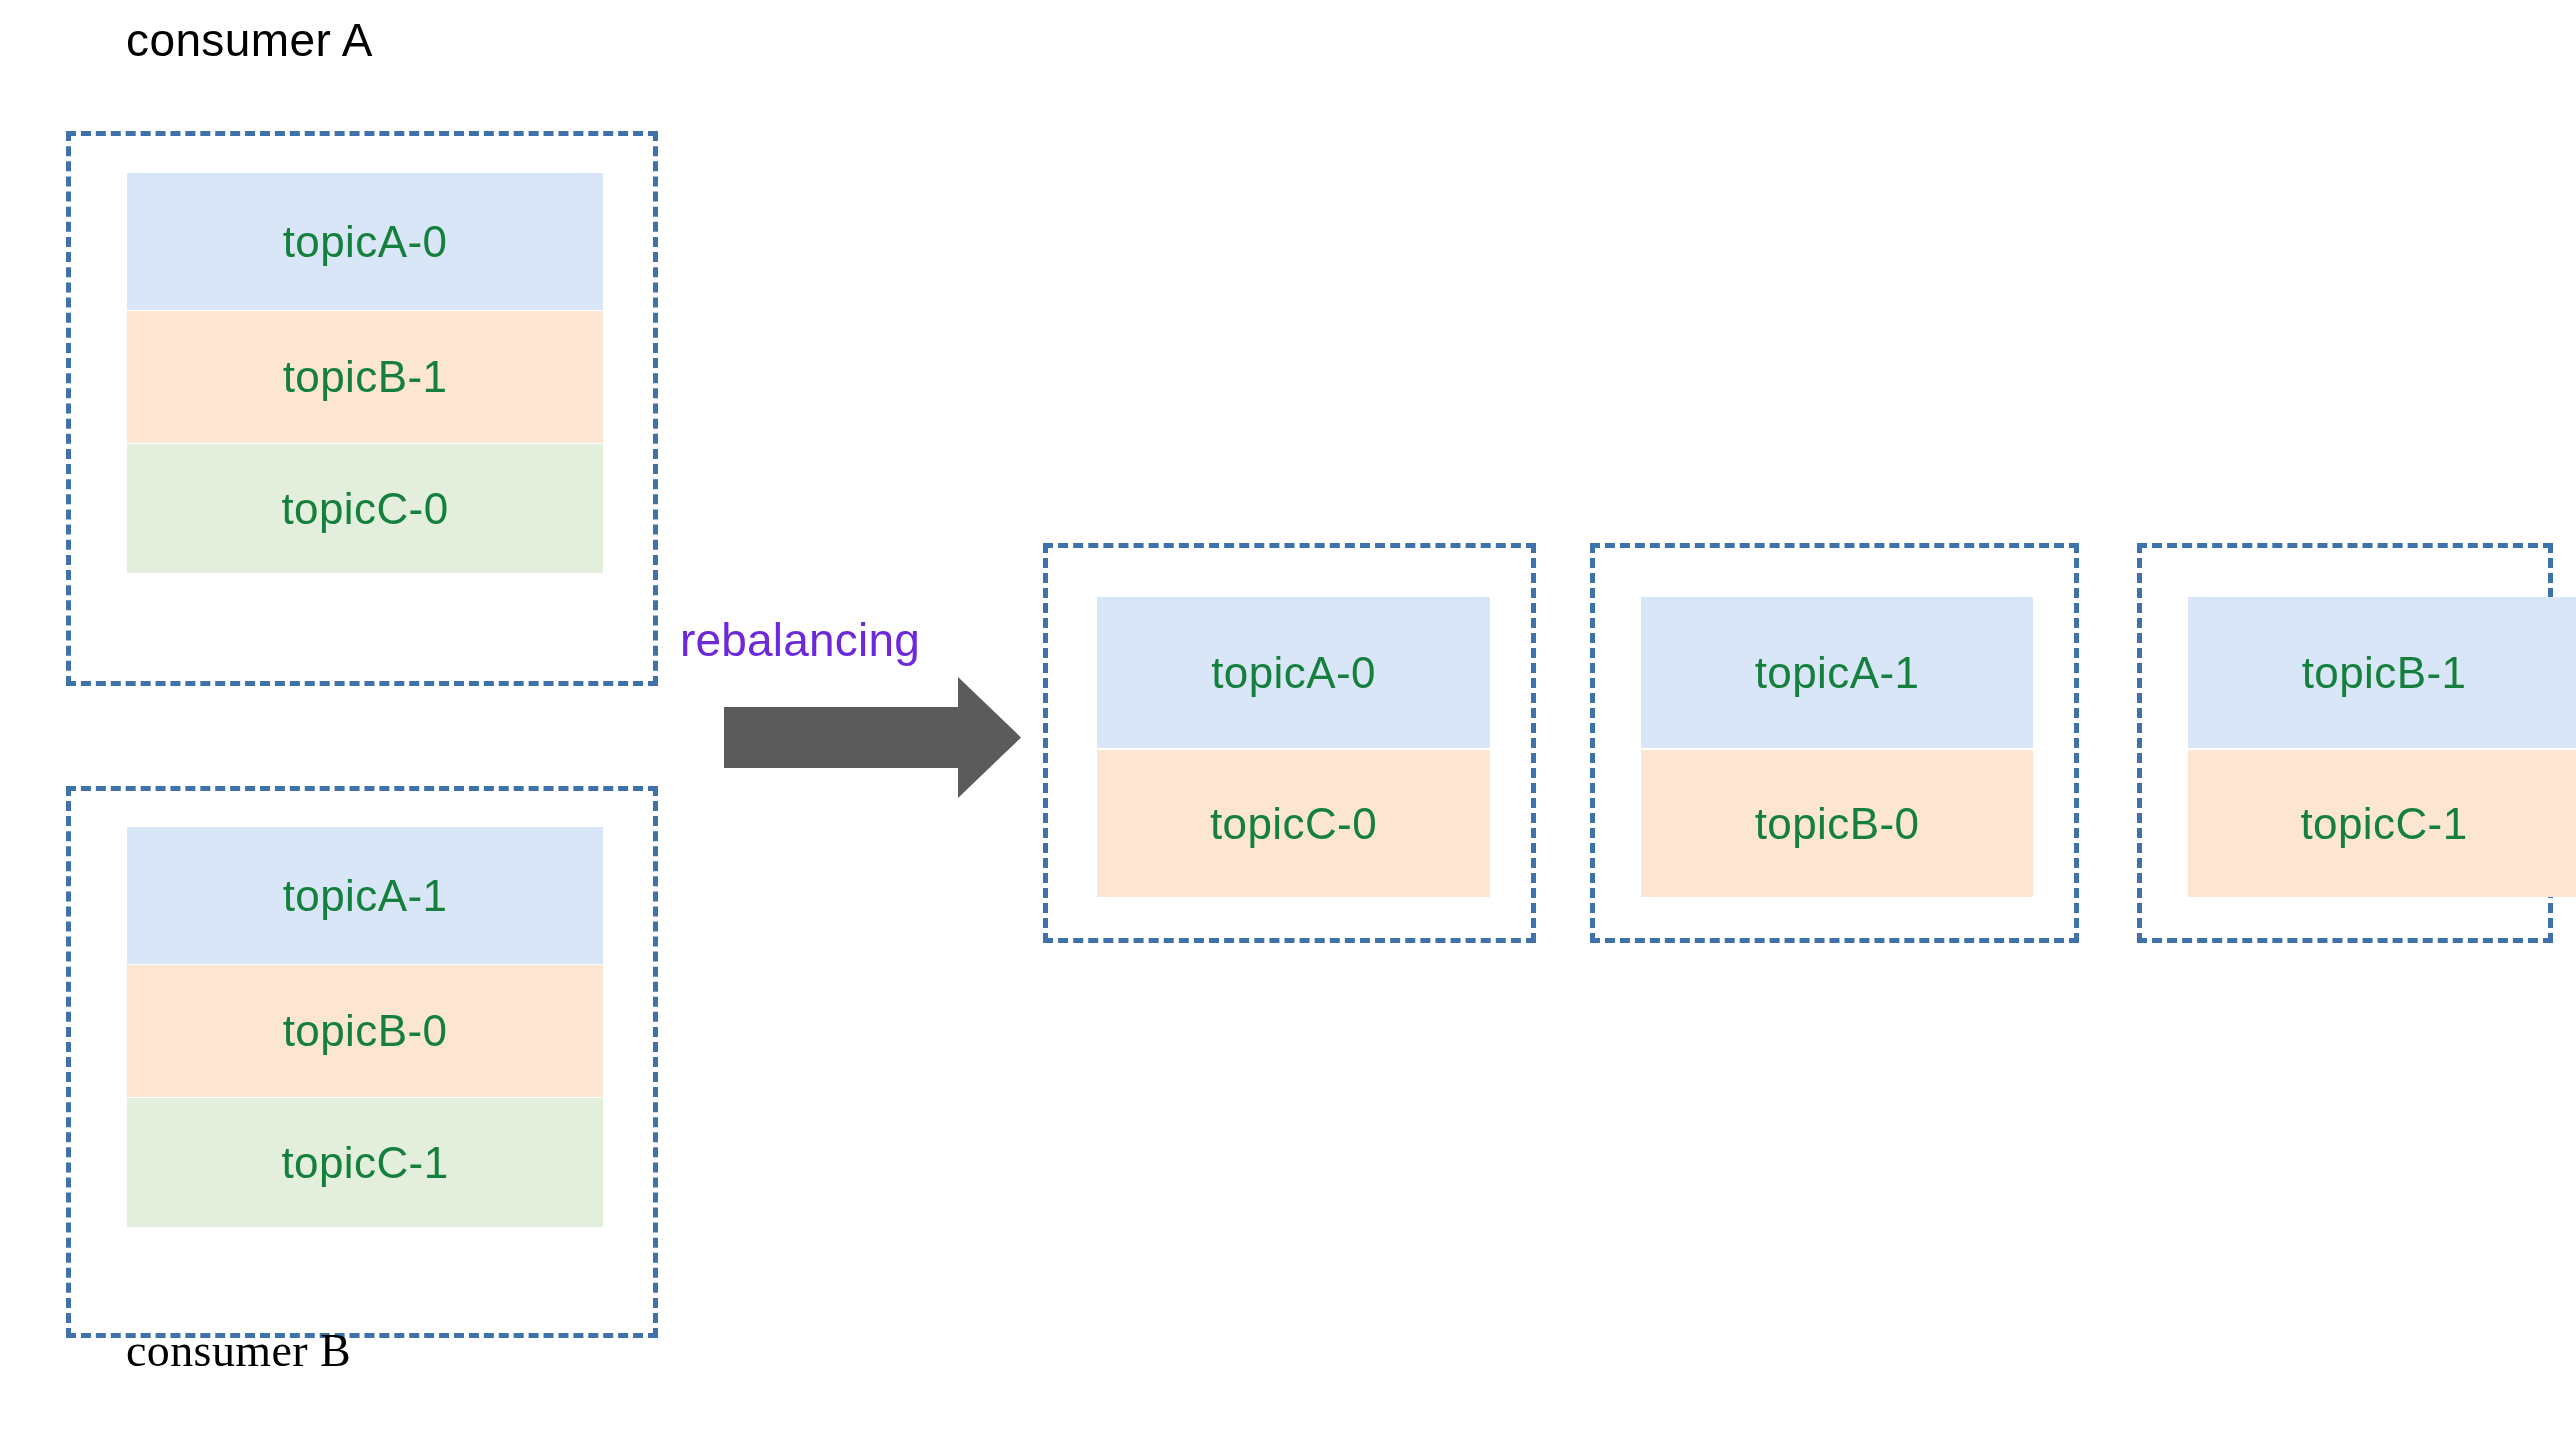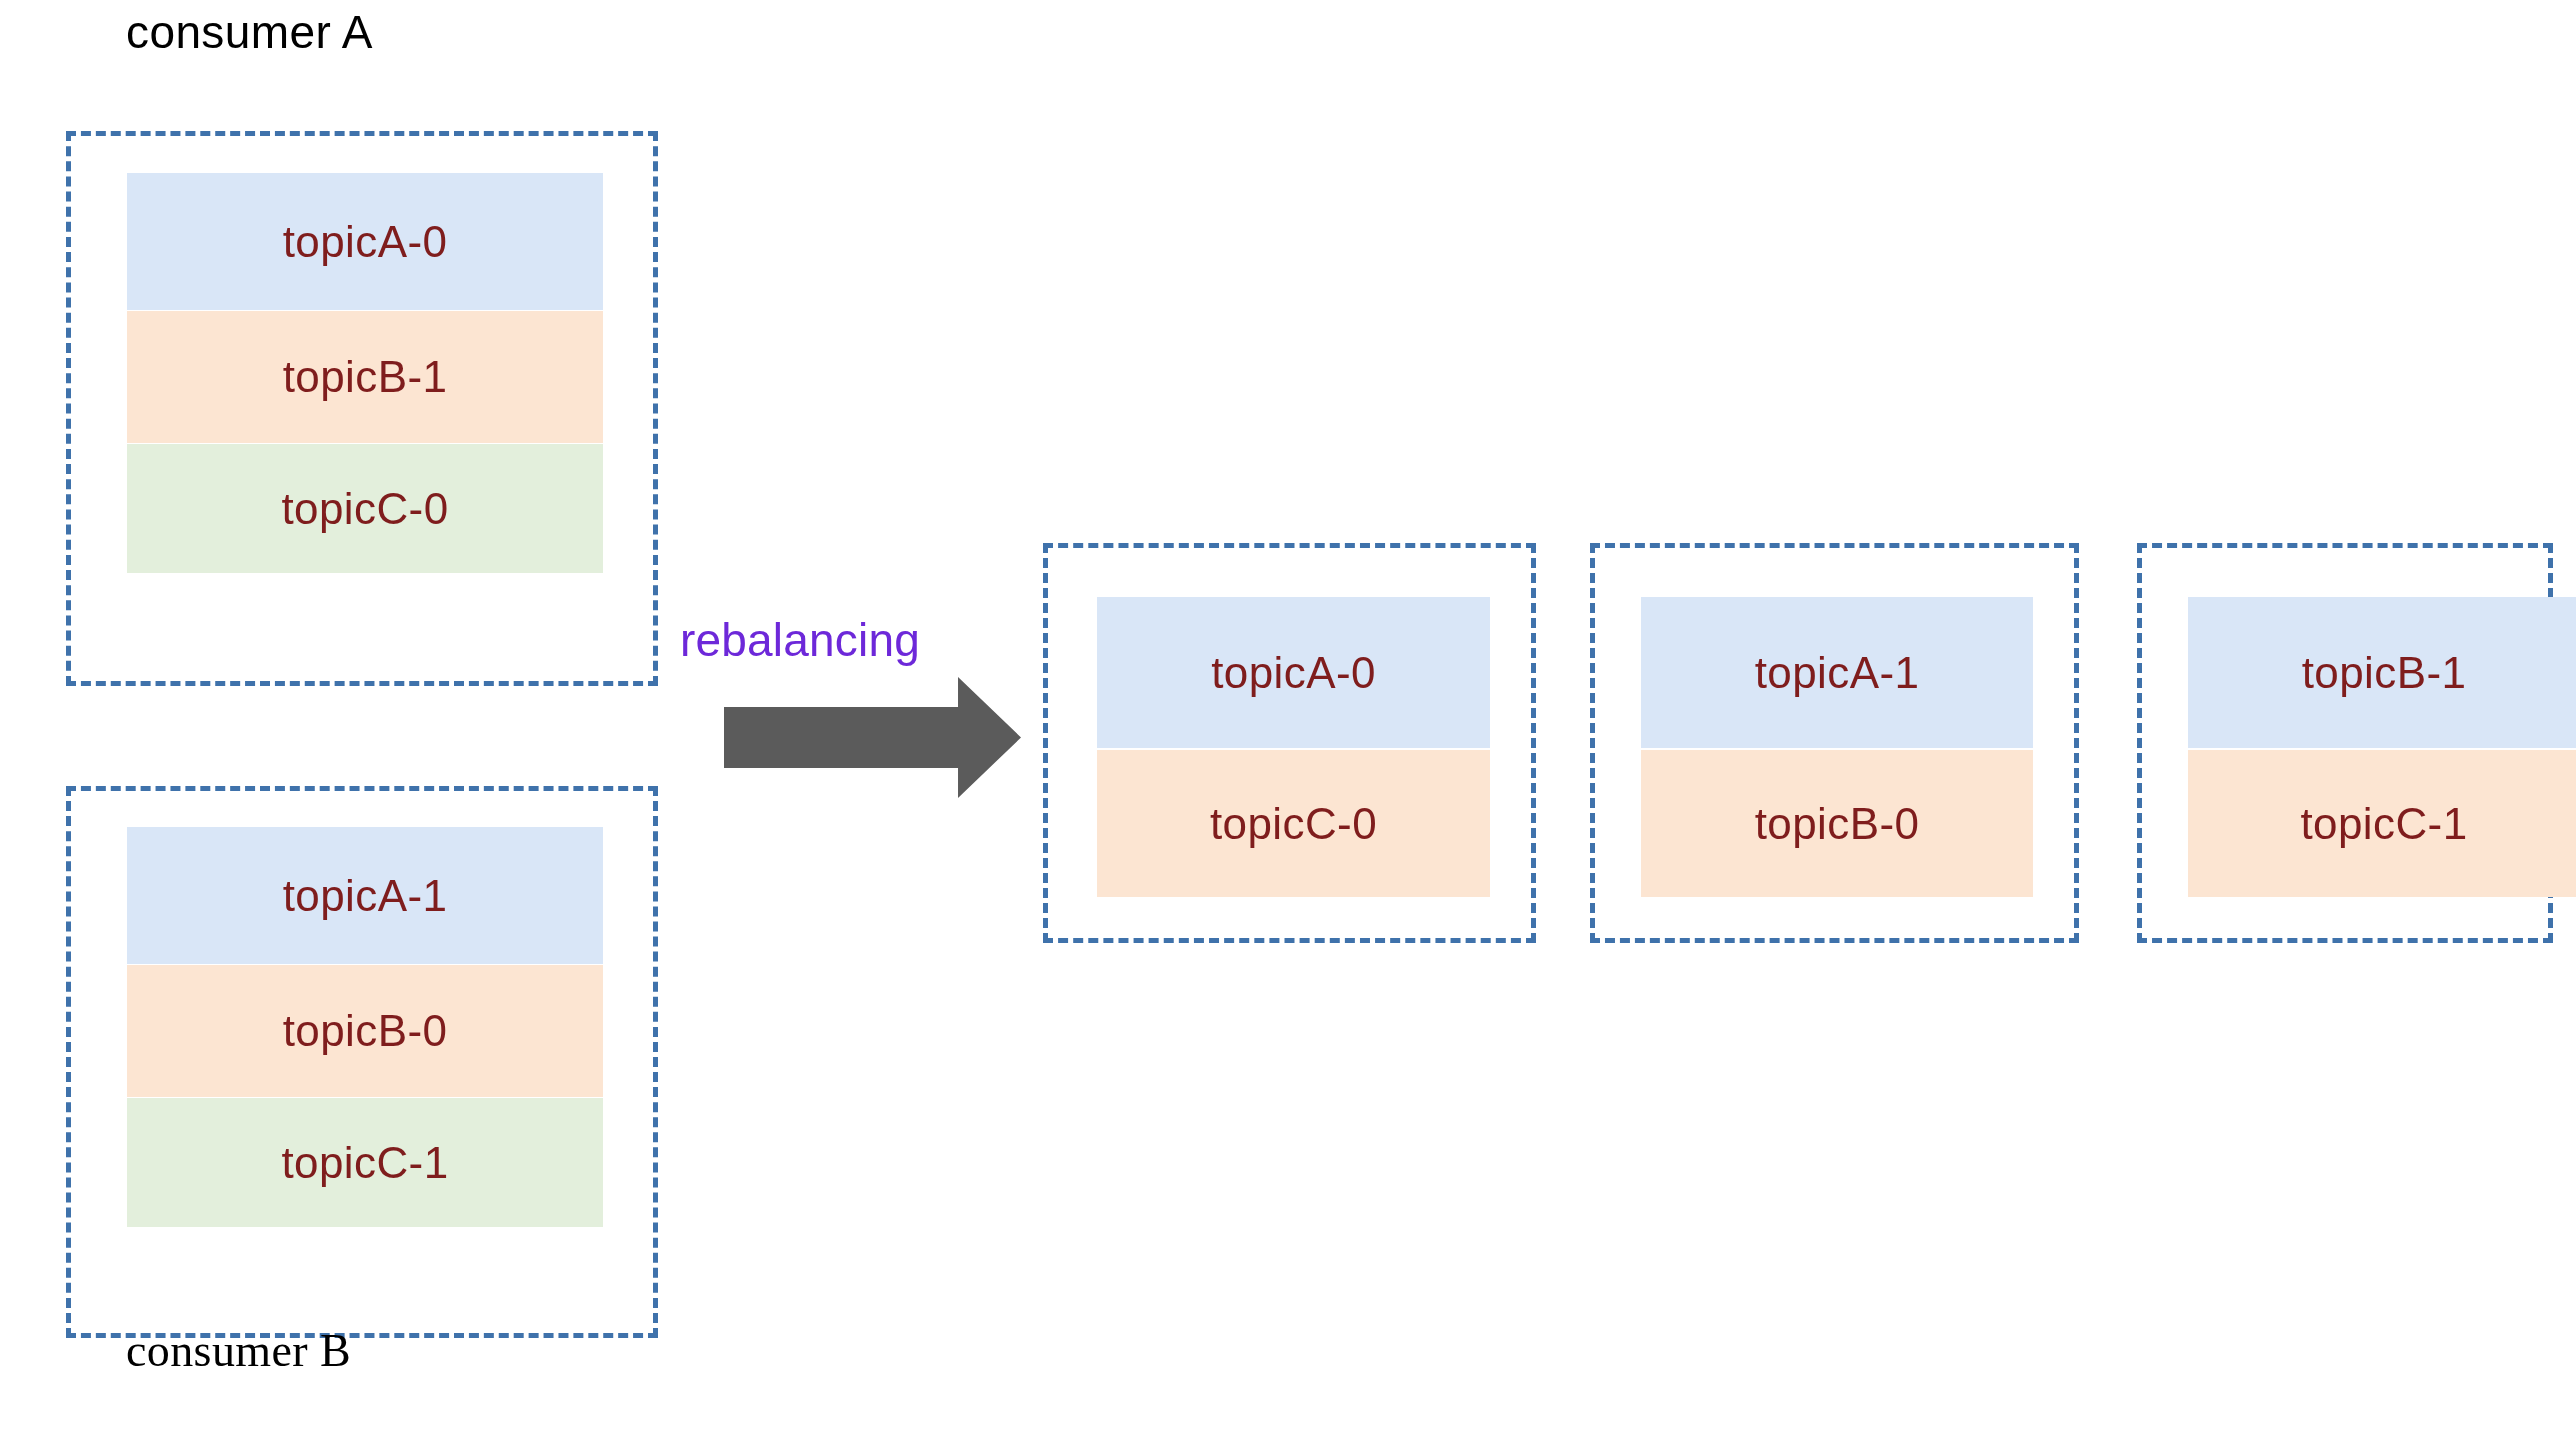--- a/index.html
+++ b/index.html
@@ -38,21 +38,21 @@
   
   .partition{
     position:absolute;
     box-sizing:border-box;
     display:flex;
     align-items:center;
     justify-content:center;
     font-size:44px;
     line-height:1;
     letter-spacing:0.4px;
-    color:#7f1d1d;
+    color:#15803d;
     white-space:nowrap;
   }
   .p-blue  { background:#d9e6f7; }
   .p-orange{ background:#fce5d2; }
   .p-green { background:#e3efdc; }
 
   
   .rebalancing-label{
     position:absolute;
     font-size:46px;
@@ -70,21 +70,21 @@
     width:297px;
     height:121px;
   }
   .arrow-wrap svg{display:block;width:100%;height:100%;}
 </style>
 </head>
 <body>
 
 <div id="canvas">
 
-  <div class="group-label" style="left:126px; top:9px;">consumer A</div>
+  <div class="group-label" style="left:126px; top:17px;">consumer A</div>
 
   <div class="consumer-box" style="left:66px; top:131px; width:592px; height:555px;">
 
     <div class="partition p-blue" style="left:56px; top:37px; width:476px; height:137px;">topicA-0</div>
 
     <div class="partition p-orange" style="left:56px; top:175px; width:476px; height:132px;">topicB-1</div>
 
     <div class="partition p-green" style="left:56px; top:308px; width:476px; height:129px;">topicC-0</div>
   </div>
 

